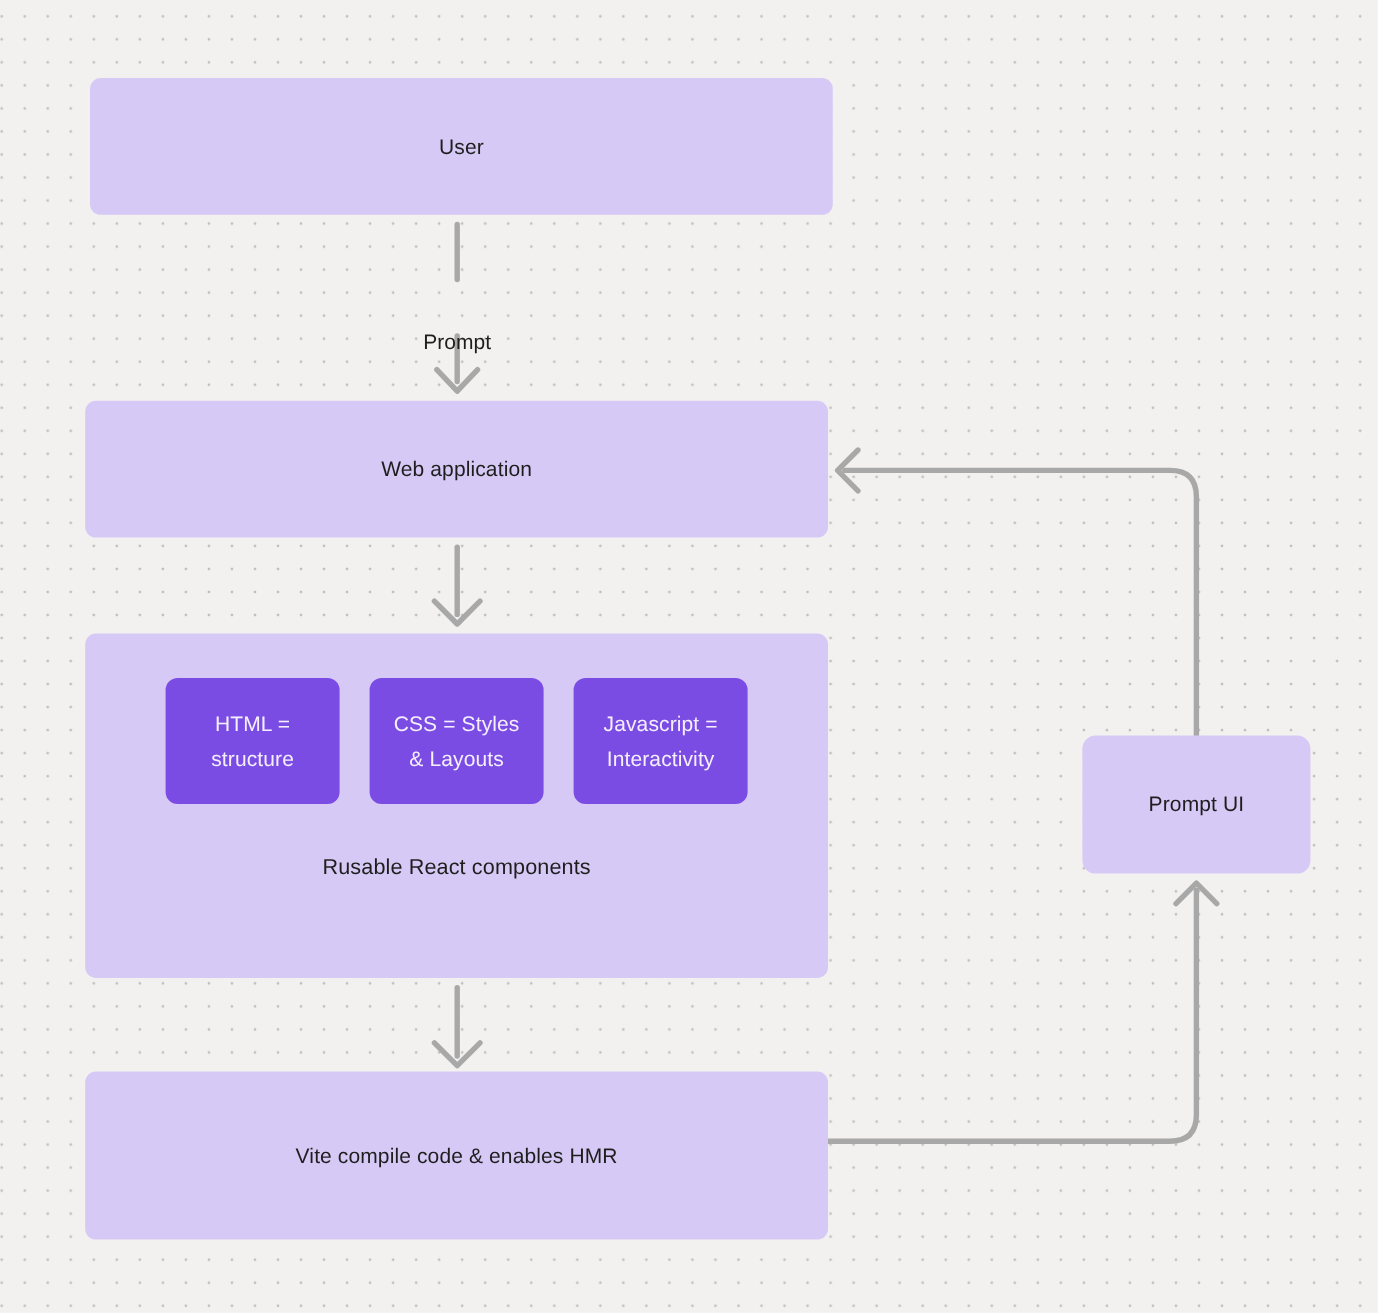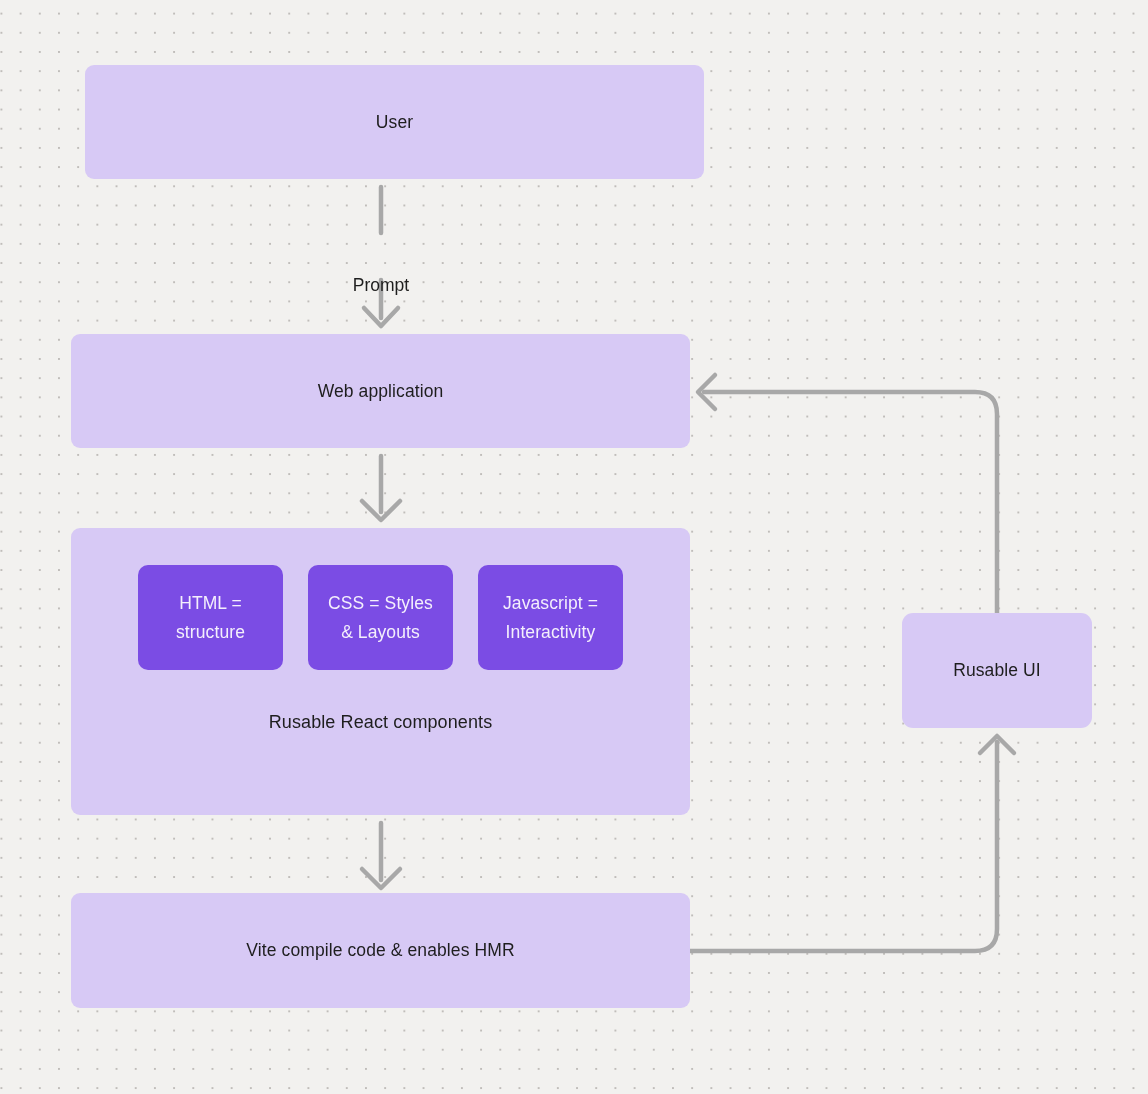--- a/index.html
+++ b/index.html
@@ -21,25 +21,25 @@
     position: absolute;
     background: var(--node-fill, #d7c9f5);
     border-radius: 9px;
     display: flex;
     align-items: center;
     justify-content: center;
     color: var(--text, #1e1e1e);
     font-size: 17.5px;
     letter-spacing: 0.1px;
   }
-  .node-user        { left: 85px;  top: 65px;  width: 619px; height: 114px; }
+  .node-user        { left: 75px;  top: 65px;  width: 619px; height: 114px; }
   .node-webapp      { left: 71px;  top: 334px; width: 619px; height: 114px; }
   .node-container   { left: 71px;  top: 528px; width: 619px; height: 287px;
                       flex-direction: column; justify-content: flex-start; }
-  .node-vite        { left: 71px;  top: 893px; width: 619px; height: 115px; }
+  .node-vite        { left: 71px;  top: 893px; width: 619px; height: 140px; }
   .node-render      { left: 902px; top: 613px; width: 190px; height: 115px; border-radius: 11px; }
 
   .chip-row {
     display: flex;
     gap: 25px;
     margin-top: 37px;
   }
   .chip {
     width: 145px;
     height: 105px;
@@ -134,16 +134,16 @@
 
   <div class="node node-webapp">
     <span>Web application</span>
   </div>
 
   <div class="node node-vite">
     <span>Vite compile code &amp; enables HMR</span>
   </div>
 
   <div class="node node-render">
-    <span>Rusable UI</span>
+    <span>Prompt UI</span>
   </div>
 
 </div>
 
 </body></html>

